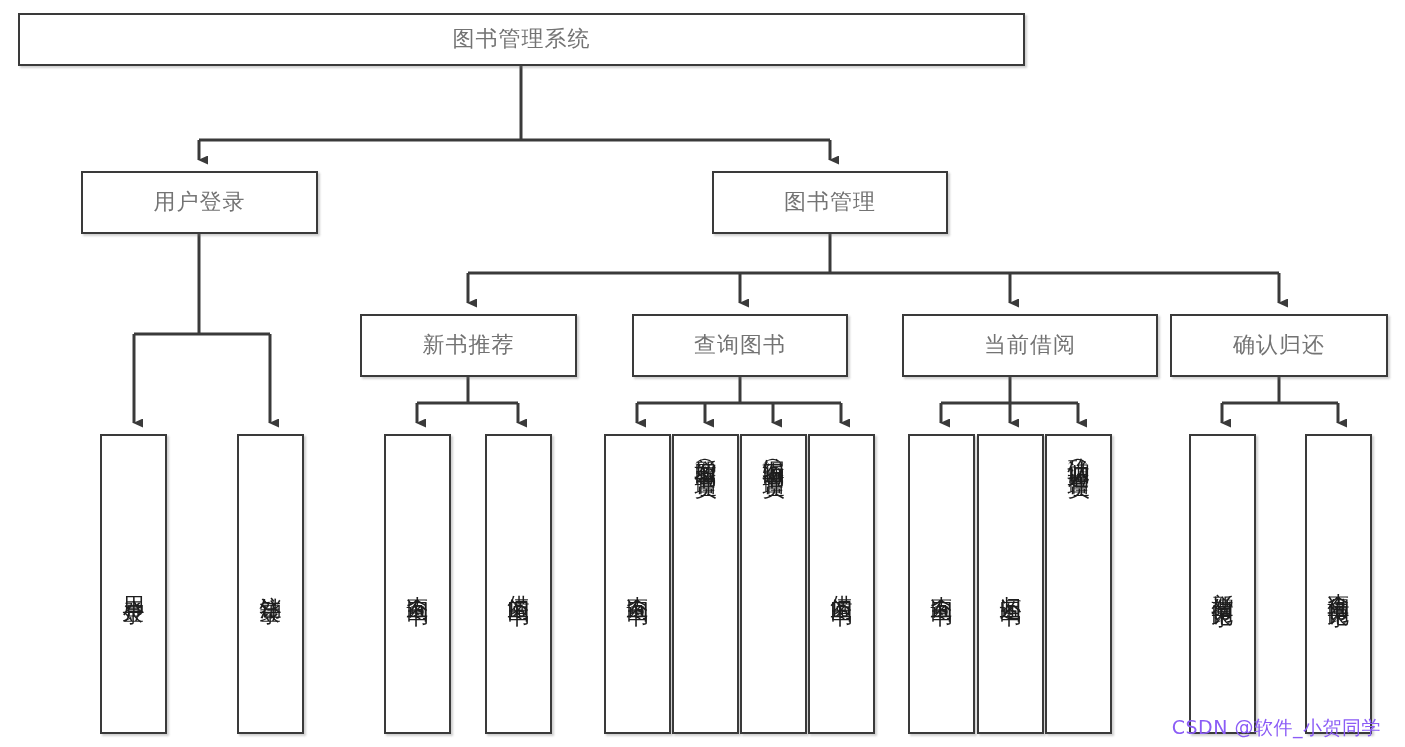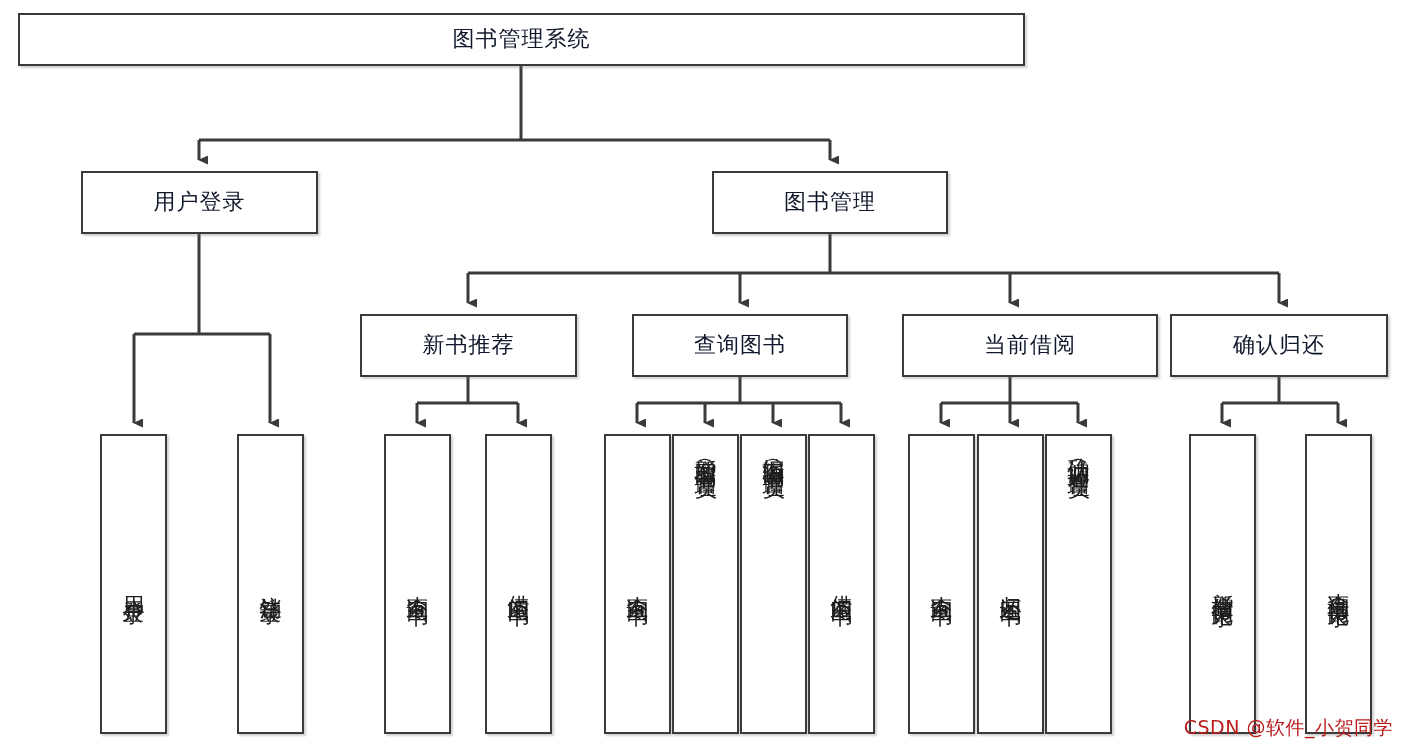--- a/index.html
+++ b/index.html
@@ -28,21 +28,21 @@
     border: 2.5px solid #3a3a3a;
     box-shadow: 2px 2px 2px rgba(120,120,120,0.35);
   }
   .node-label-h {
     position: absolute;
     left: 0; right: 0; top: 0; bottom: 0;
     display: flex;
     align-items: center;
     justify-content: center;
     font-size: 22px;
-    color: #0f172a;
+    color: #737373;
     letter-spacing: 1px;
     line-height: 1.1;
     white-space: nowrap;
   }
   .node-label-v {
     position: absolute;
     left: 0; right: 0; top: 0; bottom: 0;
     display: flex;
     align-items: center;
     justify-content: center;
@@ -63,24 +63,24 @@
   svg.connectors {
     position: absolute;
     left: 0;
     top: 0;
     width: 1405px;
     height: 747px;
     pointer-events: none;
   }
   .watermark {
     position: absolute;
-    right: 12px;
+    right: 24px;
     bottom: 6px;
     font-size: 19px;
-    color: #b91c1c;
+    color: #8b5cf6;
     letter-spacing: 0.5px;
     white-space: nowrap;
   }
 </style>
 </head>
 <body>
 
 <div id="diagram-root">
 
   <svg class="connectors" viewBox="0 0 1405 747">

